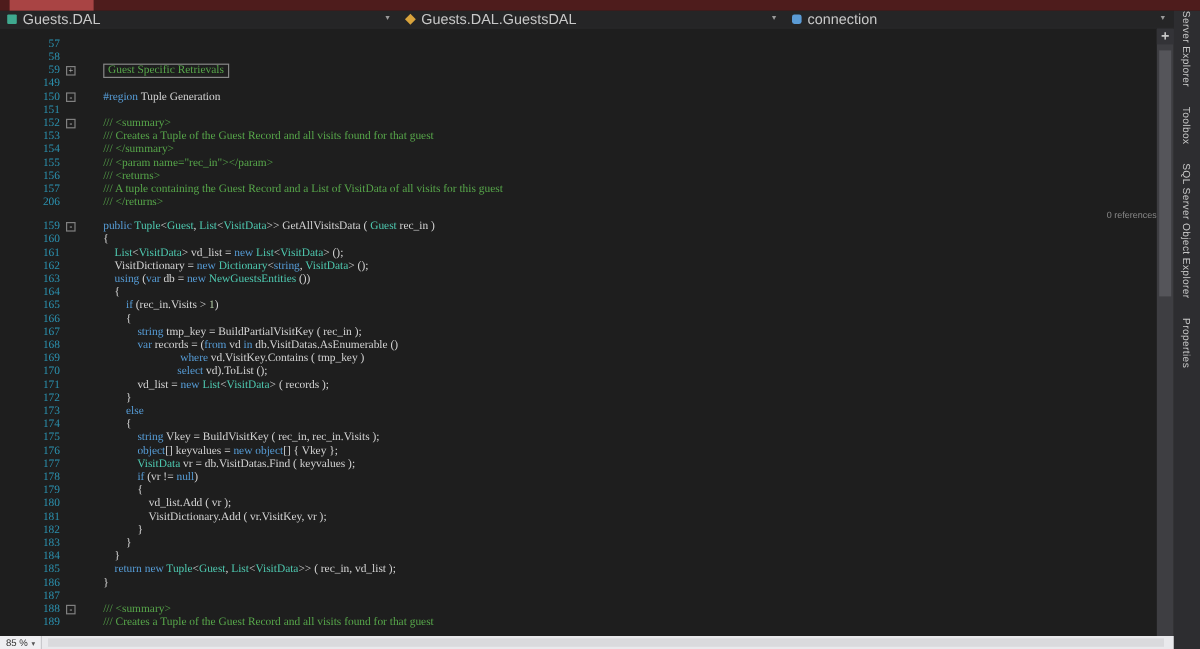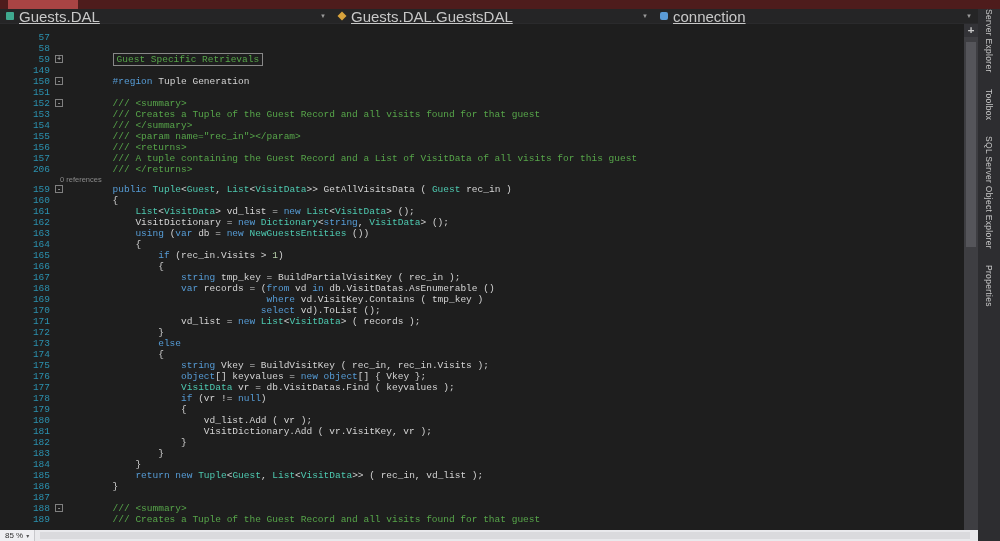--- a/index.html
+++ b/index.html
@@ -12,44 +12,44 @@
 
   .mainrow{flex:1;display:flex;min-height:0;}
   .leftcol{flex:1;display:flex;flex-direction:column;min-width:0;}
 
   
   .navbar{height:14px;background:#252526;flex:none;display:flex;align-items:center;border-bottom:1px solid #2A2A2C;}
   .navgroup{display:flex;align-items:center;height:100%;padding:0 6px;gap:5px;box-sizing:border-box;}
   .g1{width:332px;flex:none;}
   .g2{width:322px;flex:none;align-items:center;}
   .g3{flex:1;}
-  .nlabel{color:#C8C8C8;font-size:15px;white-space:nowrap;text-decoration:underline;}
+  .nlabel{color:#C8C8C8;font-size:12px;white-space:nowrap;}
   .caret{color:#9A9A9A;font-size:6px;margin-left:auto;}
   .nicon{width:8px;height:8px;flex:none;}
   .nicon.file{background:#3FA98F;border-radius:1px;}
   .nicon.cls{background:#D8A33C;transform:rotate(45deg) scale(.8);}
   .nicon.mem{background:#5B9BD5;border-radius:2px;}
 
   
   .editorrow{flex:1;display:flex;min-height:0;}
   .codearea{flex:1;overflow:hidden;padding-top:8px;background:#1E1E1E;}
-  .cl{display:flex;height:11px;line-height:11px;font-family:Liberation Mono, monospace;font-size:9.5px;white-space:pre;}
+  .cl{display:flex;height:11px;line-height:11px;font-family:Liberation Serif, serif;font-size:9.5px;white-space:pre;}
   .ln{width:50px;flex:none;text-align:right;padding-right:3px;color:#2B91AF;}
   .fd{width:14px;flex:none;}
   .fd.fbox{width:8px;height:8px;box-sizing:border-box;border:1px solid #808080;font-size:7px;line-height:6px;
            color:#D0D0D0;text-align:center;margin:1px 4px 0 2px;background:#1E1E1E;}
   .tx{white-space:pre;color:#D4D4D4;}
   .s-pl{color:#D4D4D4;}
   .s-kw{color:#569CD6;}
   .s-ty{color:#4EC9B0;}
   .s-cm{color:#57A64A;}
   .s-nu{color:#B5CEA8;}
   .s-box{color:#57A64A;border:1px solid #888888;padding:0 3px;}
   .lensrow{height:9px;line-height:9px;padding-left:60px;font-size:7.5px;color:#8A8A8A;
-           font-family:"Liberation Sans",sans-serif;}
+           font-family:"Liberation Sans",sans-serif;text-align:right;}
 
   
   .vscroll{width:14px;flex:none;background:#3E3E42;position:relative;}
   .vplus{height:13px;line-height:12px;text-align:center;color:#C8C8C8;font-size:11px;font-weight:bold;
          font-family:"DejaVu Sans Mono",monospace;background:#333337;}
   .vthumb{position:absolute;left:2px;top:18px;width:10px;height:205px;background:#55555A;}
 
   
   .rightstrip{width:22px;flex:none;background:#2D2D30;display:flex;flex-direction:column;align-items:center;
               padding-top:0;gap:16px;overflow:hidden;}

